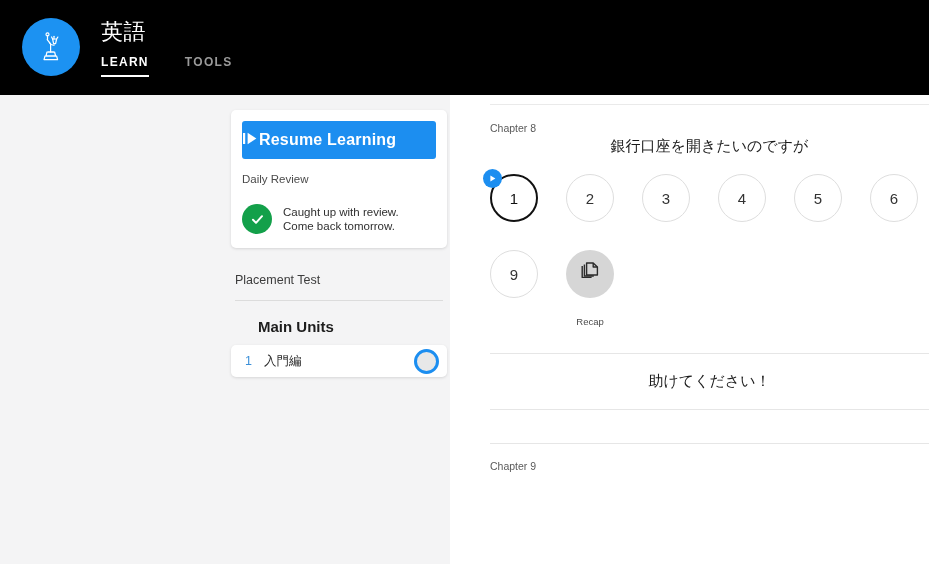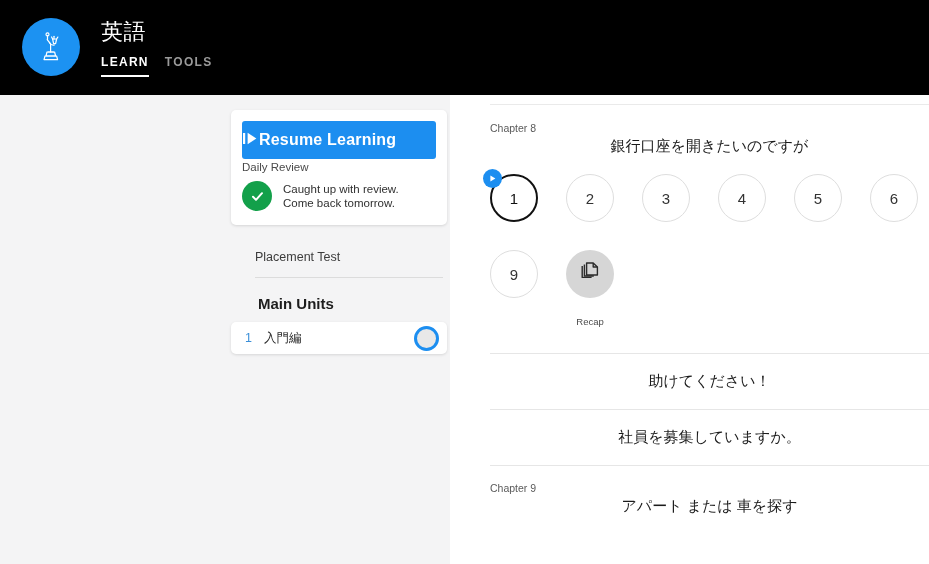--- a/index.html
+++ b/index.html
@@ -54,21 +54,21 @@
     line-height: 28px;
     font-weight: 400;
     letter-spacing: 0.5px;
   }
 
   .nav {
     position: absolute;
     left: 101px;
     top: 55px;
     display: flex;
-    gap: 16px;
+    gap: 36px;
     align-items: flex-start;
     text-decoration: underline;
   }
   .nav-item {
     position: relative;
     font-size: 12px;
     font-weight: bold;
     letter-spacing: 1.3px;
     color: #9a9a9a;
     padding-bottom: 8px;
@@ -121,27 +121,27 @@
     border-radius: 3px;
     color: #ffffff;
     font-size: 16px;
     font-weight: bold;
     letter-spacing: 0.2px;
     cursor: pointer;
     font-family: inherit;
   }
 
   .daily-review-label {
-    margin-top: 2px;
+    margin-top: 14px;
     font-size: 11.5px;
     color: #4a4a4a;
   }
 
   .review-row {
-    margin-top: 8px;
+    margin-top: 19px;
     display: flex;
     align-items: center;
     gap: 11px;
   }
   .check-circle {
     flex: 0 0 auto;
     width: 30px;
     height: 30px;
     border-radius: 50%;
     background: #13a04a;
@@ -151,21 +151,20 @@
   }
   .review-text {
     font-size: 11.5px;
     line-height: 14.5px;
     color: #303030;
   }
 
   .placement {
     margin-top: 25px;
     padding: 0 4px;
-    margin-left: 20px;
   }
   .placement-label {
     font-size: 12.5px;
     color: #3c3c3c;
     cursor: pointer;
   }
   .divider {
     margin-top: 13px;
     height: 1px;
     background: #dcdcdc;
@@ -453,25 +452,23 @@
 
         <div class="chapter-sep" style="margin-top:55px;"></div>
       </div>
 
       <div class="chapter-block" style="padding-top:16px;">
         <div class="chapter-title">助けてください！</div>
         <div class="chapter-sep" style="margin-top:17px;"></div>
       </div>
 
       <div class="chapter-block" style="padding-top:16px;">
-        <div class="chapter-title">社員を募集していますか。</div>
         <div class="chapter-sep" style="margin-top:17px;"></div>
       </div>
 
       <div class="chapter-block" style="padding-top:16px;">
         <div class="chapter-label">Chapter 9</div>
-        <div class="chapter-title">アパート または 車を探す</div>
       </div>
 
     </div>
   </div>
 
 </div>
 
 </body></html>

